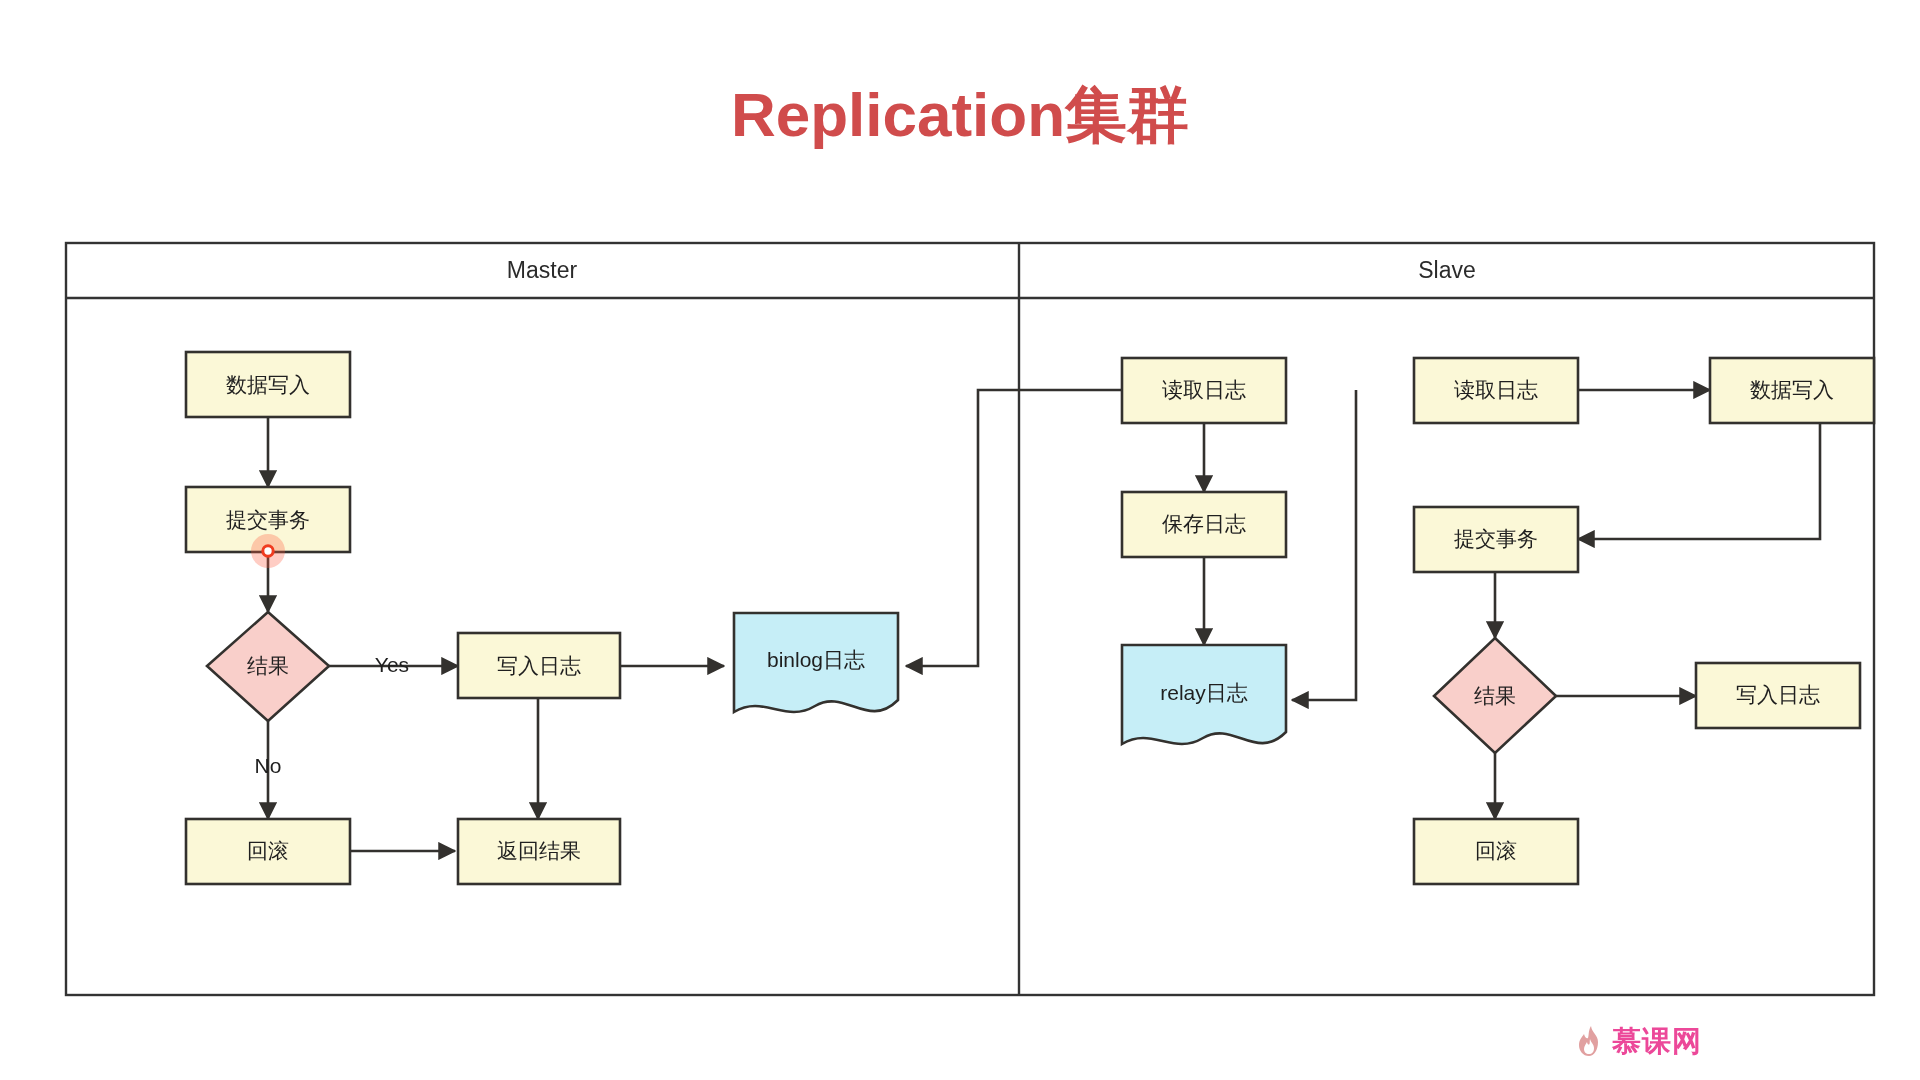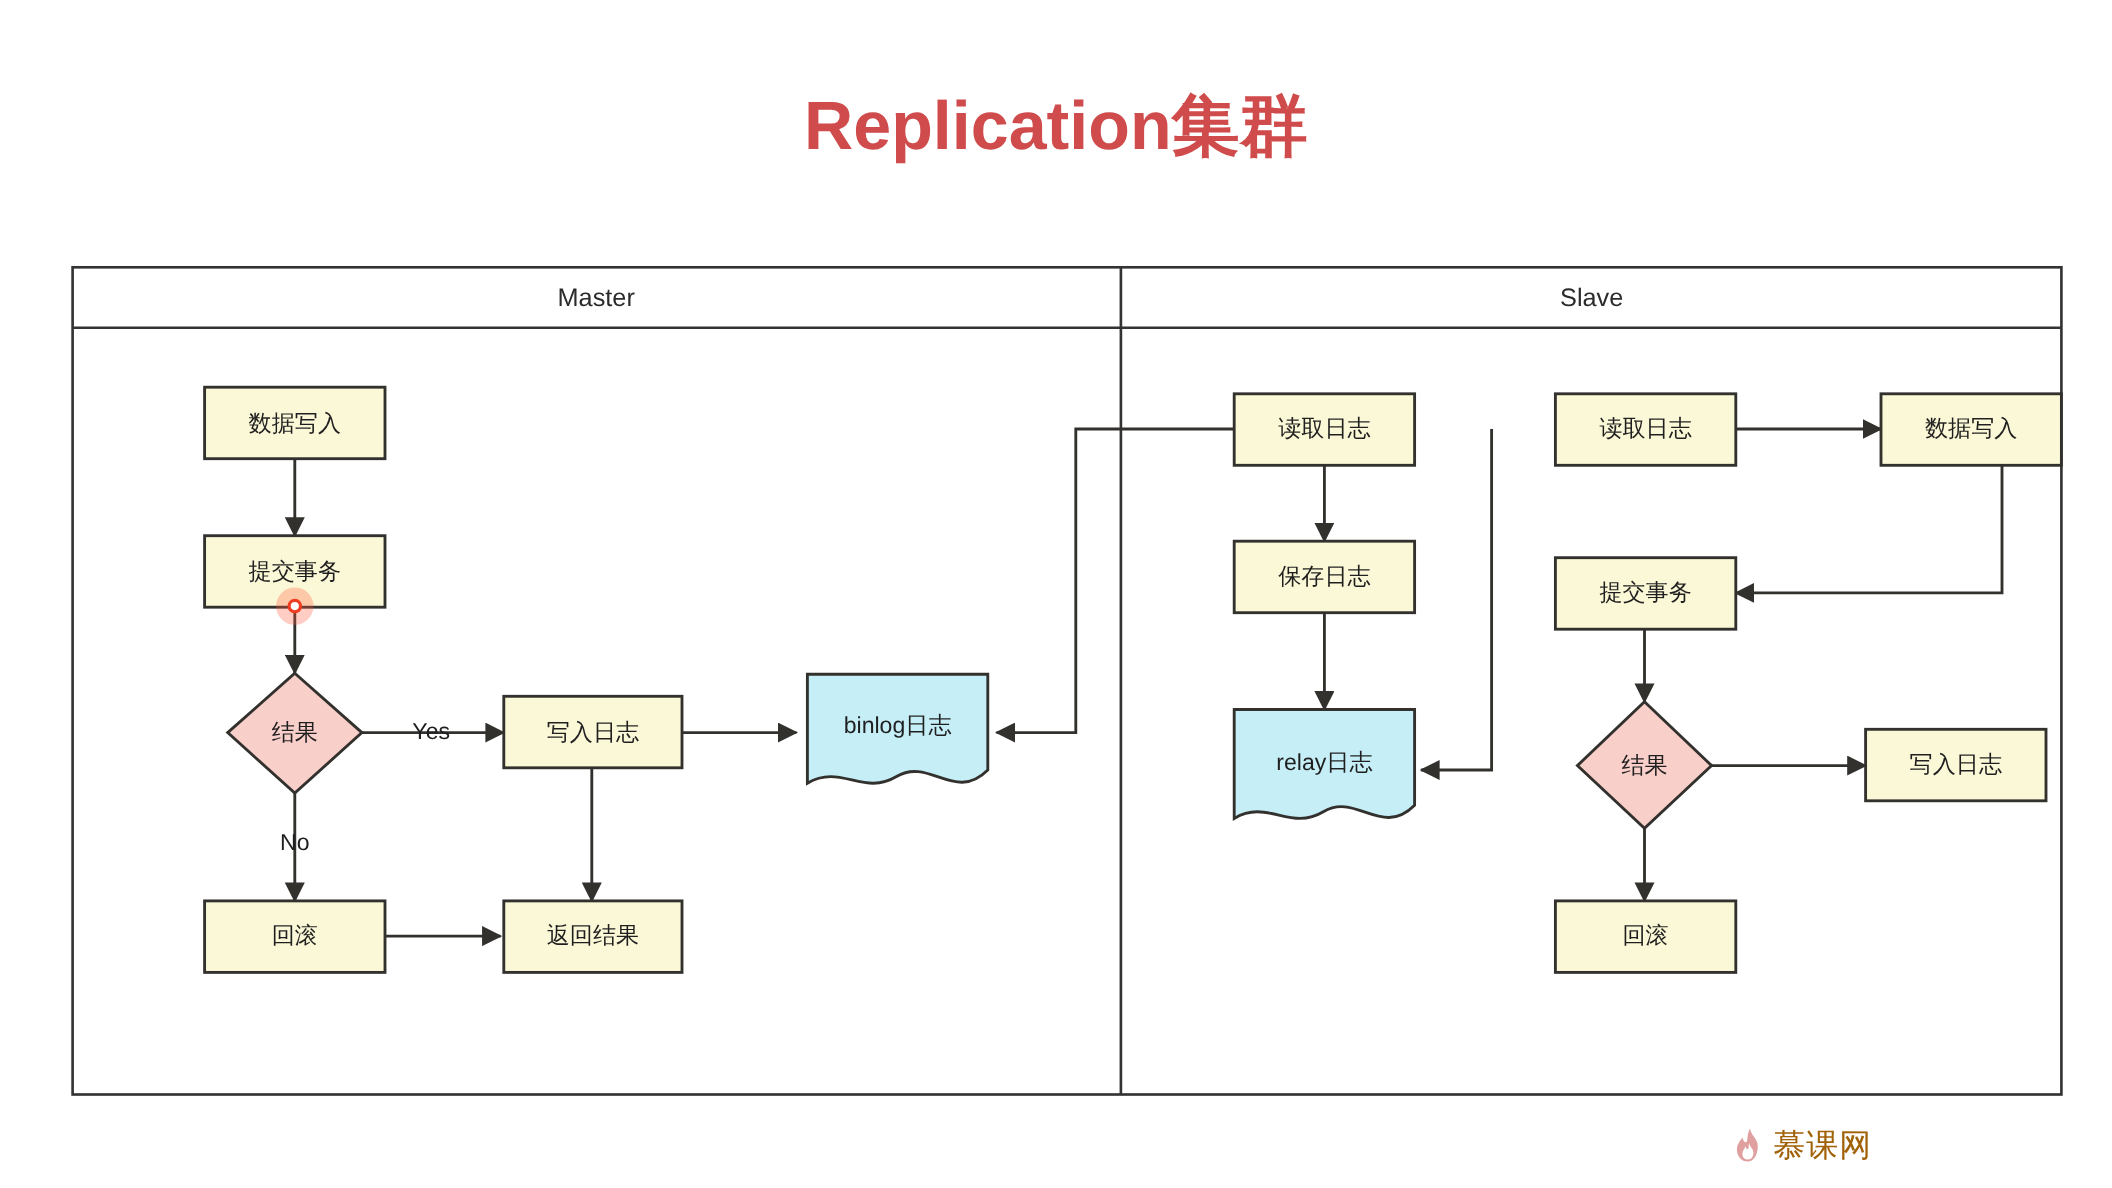--- a/index.html
+++ b/index.html
@@ -90,22 +90,22 @@
     position: absolute;
     right: 36px;
     bottom: 18px;
     display: flex;
     align-items: center;
     gap: 7px;
   }
   #watermark .wm-text {
     font-family: "DejaVu Sans", "Liberation Sans", sans-serif;
     font-size: 29px;
-    font-weight: normal;
-    color: #a16207;
+    font-weight: bold;
+    color: #ec4899;
     letter-spacing: 1px;
   }
 </style>
 </head>
 <body>
 
 <div id="stage">
 
   <div id="diagram-title">Replication集群</div>
 

